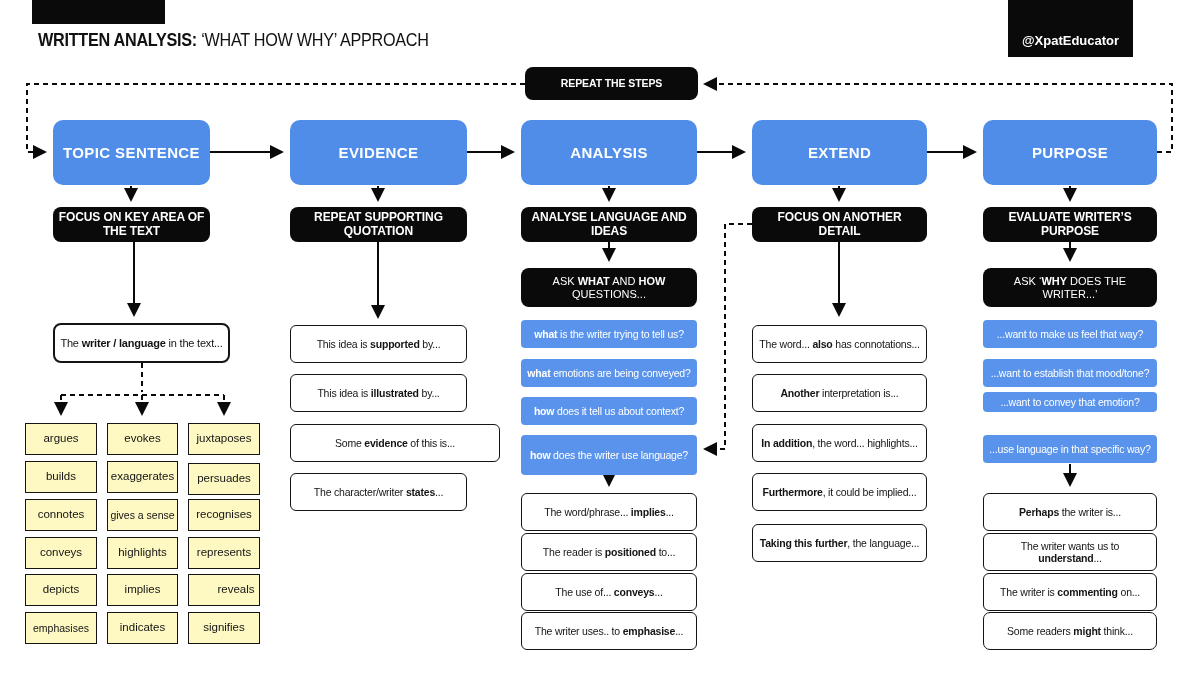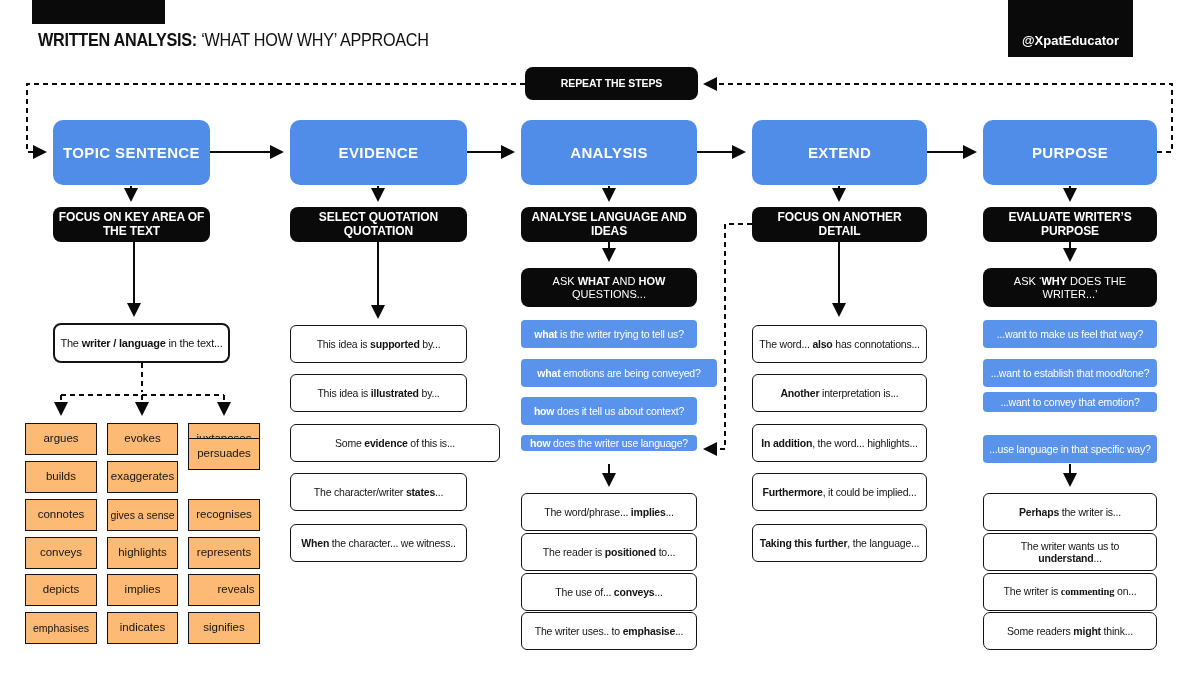--- a/index.html
+++ b/index.html
@@ -6,21 +6,21 @@
   #stage{position:relative;width:1200px;height:675px;background:#fff;overflow:hidden;
          font-family:"Liberation Sans","DejaVu Sans",sans-serif;}
   #arrows{position:absolute;left:0;top:0;z-index:0;}
   .node{position:absolute;box-sizing:border-box;display:flex;align-items:center;justify-content:center;
         text-align:center;z-index:1;line-height:1.15;}
   .hdr{background:var(--blue);color:#fff;border-radius:10px;font-weight:700;font-size:15px;letter-spacing:.4px;}
   .blk{background:var(--ink);color:#fff;border-radius:8px;font-weight:700;font-size:12px;letter-spacing:-.1px;padding:2px 4px;}
   .blk2{background:var(--ink);color:#fff;border-radius:8px;font-size:11px;padding:2px 4px;}
   .q{background:var(--blue-soft);color:#fff;border-radius:4px;font-size:10.5px;letter-spacing:-.2px;padding:2px 4px;}
   .ph{background:#fff;border:1.7px solid #141414;border-radius:6px;color:#141414;font-size:10.5px;letter-spacing:-.2px;padding:18px 4px;}
-  .word{background:#fdba74;border:1.7px solid #141414;border-radius:0;color:#141414;font-size:11.5px;}
+  .word{background:#fef9c3;border:1.7px solid #141414;border-radius:0;color:#141414;font-size:11.5px;}
   .bar{background:var(--ink);}
   #title{position:absolute;left:38px;top:30px;font-size:18px;letter-spacing:-.3px;color:#111;
          transform:scaleX(.9);transform-origin:left center;white-space:nowrap;z-index:1;}
   #title .lead{font-weight:700;}
   #credit{position:absolute;left:1008px;top:0;width:125px;height:57px;background:var(--ink);color:#fff;
           display:flex;align-items:flex-end;justify-content:center;padding-bottom:9px;box-sizing:border-box;
           font-weight:700;font-size:13px;z-index:1;}
 </style>
 </head>
 <body>
@@ -81,42 +81,42 @@
 
   <div class="node blk" style="left:525px;top:67px;width:173px;height:33px;font-size:10.5px;">REPEAT THE STEPS</div>
 
   <div class="node hdr" style="left:53px;top:120px;width:157px;height:65px;text-align:center;">TOPIC SENTENCE</div>
   <div class="node hdr" style="left:290px;top:120px;width:177px;height:65px;">EVIDENCE</div>
   <div class="node hdr" style="left:521px;top:120px;width:176px;height:65px;">ANALYSIS</div>
   <div class="node hdr" style="left:752px;top:120px;width:175px;height:65px;">EXTEND</div>
   <div class="node hdr" style="left:983px;top:120px;width:174px;height:65px;">PURPOSE</div>
 
   <div class="node blk" style="left:53px;top:207px;width:157px;height:35px;">FOCUS ON KEY AREA OF THE TEXT</div>
-  <div class="node blk" style="left:290px;top:207px;width:177px;height:35px;">SELECT QUOTATION QUOTATION</div>
+  <div class="node blk" style="left:290px;top:207px;width:177px;height:35px;">REPEAT SUPPORTING QUOTATION</div>
   <div class="node blk" style="left:521px;top:207px;width:176px;height:35px;">ANALYSE LANGUAGE AND IDEAS</div>
   <div class="node blk" style="left:752px;top:207px;width:175px;height:35px;">FOCUS ON ANOTHER DETAIL</div>
   <div class="node blk" style="left:983px;top:207px;width:174px;height:35px;">EVALUATE WRITER’S PURPOSE</div>
 
   <div class="node blk2" style="left:521px;top:268px;width:176px;height:39px;">
       <span><span>ASK </span><span style="font-weight: 700;">WHAT</span><span> AND </span><span style="font-weight: 700;">HOW</span><span> QUESTIONS...</span></span>
     </div>
   <div class="node blk2" style="left:983px;top:268px;width:174px;height:39px;">
       <span><span>ASK ‘</span><span style="font-weight: 700;">WHY</span><span> DOES THE WRITER...’</span></span>
     </div>
 
   <div class="node ph" style="left:53px;top:323px;width:177px;height:40px;border-radius:8px;border-width:2px;font-size:11px;">
       <span><span>The </span><span style="font-weight: 700;">writer / language</span><span> in the text...</span></span>
     </div>
 
   <div class="node word" style="left:25px;top:423px;width:72px;height:32px;">argues</div>
   <div class="node word" style="left:107px;top:423px;width:71px;height:32px;">evokes</div>
   <div class="node word" style="left:188px;top:423px;width:72px;height:32px;">juxtaposes</div>
   <div class="node word" style="left:25px;top:461px;width:72px;height:32px;">builds</div>
   <div class="node word" style="left:107px;top:461px;width:71px;height:32px;">exaggerates</div>
-  <div class="node word" style="left:188px;top:438px;width:72px;height:32px;text-align:right;">persuades</div>
+  <div class="node word" style="left:188px;top:463px;width:72px;height:32px;text-align:right;">persuades</div>
   <div class="node word" style="left:25px;top:499px;width:72px;height:32px;">connotes</div>
   <div class="node word" style="left:107px;top:499px;width:71px;height:32px;font-size:10.5px;">gives a sense</div>
   <div class="node word" style="left:188px;top:499px;width:72px;height:32px;">recognises</div>
   <div class="node word" style="left:25px;top:537px;width:72px;height:32px;">conveys</div>
   <div class="node word" style="left:107px;top:537px;width:71px;height:32px;">highlights</div>
   <div class="node word" style="left:188px;top:537px;width:72px;height:32px;">represents</div>
   <div class="node word" style="left:25px;top:574px;width:72px;height:32px;">depicts</div>
   <div class="node word" style="left:107px;top:574px;width:71px;height:32px;">implies</div>
   <div class="node word" style="left:188px;top:574px;width:72px;height:32px;padding-left:24px;">reveals</div>
   <div class="node word" style="left:25px;top:612px;width:72px;height:32px;font-size:10.5px;">emphasises</div>
@@ -128,34 +128,31 @@
     </div>
   <div class="node ph" style="left:290px;top:374px;width:177px;height:36px;">
       <span><span>This idea is </span><span style="font-weight: 700;">illustrated</span><span> by...</span></span>
     </div>
   <div class="node ph" style="left:290px;top:424px;width:210px;height:36px;">
       <span><span>Some </span><span style="font-weight: 700;">evidence</span><span> of this is...</span></span>
     </div>
   <div class="node ph" style="left:290px;top:473px;width:177px;height:36px;">
       <span><span>The character/writer </span><span style="font-weight: 700;">states</span><span>...</span></span>
     </div>
-  <div class="node ph" style="left:290px;top:524px;width:177px;height:36px;">
-      <span><span style="font-weight: 700;">When</span><span> the character... we witness..</span></span>
-    </div>
 
   <div class="node q" style="left:521px;top:320px;width:176px;height:28px;">
       <span><span style="font-weight: 700;">what</span><span> is the writer trying to tell us?</span></span>
     </div>
-  <div class="node q" style="left:521px;top:359px;width:196px;height:28px;">
+  <div class="node q" style="left:521px;top:359px;width:176px;height:28px;">
       <span><span style="font-weight: 700;">what</span><span> emotions are being conveyed?</span></span>
     </div>
   <div class="node q" style="left:521px;top:397px;width:176px;height:28px;">
       <span><span style="font-weight: 700;">how</span><span> does it tell us about context?</span></span>
     </div>
-  <div class="node q" style="left:521px;top:435px;width:176px;height:16px;justify-content:center;">
+  <div class="node q" style="left:521px;top:435px;width:176px;height:40px;justify-content:center;">
       <span><span style="font-weight: 700;">how</span><span> does the writer use language?</span></span>
     </div>
   <div class="node ph" style="left:521px;top:493px;width:176px;height:30px;">
       <span><span>The word/phrase... </span><span style="font-weight: 700;">implies</span><span>...</span></span>
     </div>
   <div class="node ph" style="left:521px;top:533px;width:176px;height:30px;">
       <span><span>The reader is </span><span style="font-weight: 700;">positioned</span><span> to...</span></span>
     </div>
   <div class="node ph" style="left:521px;top:573px;width:176px;height:30px;">
       <span><span>The use of... </span><span style="font-weight: 700;">conveys</span><span>...</span></span>
@@ -184,19 +181,19 @@
   <div class="node q" style="left:983px;top:359px;width:174px;height:28px;">...want to establish that mood/tone?</div>
   <div class="node q" style="left:983px;top:392px;width:174px;height:20px;">...want to convey that emotion?</div>
   <div class="node q" style="left:983px;top:435px;width:174px;height:28px;">...use language in that specific way?</div>
   <div class="node ph" style="left:983px;top:493px;width:174px;height:30px;">
       <span><span style="font-weight: 700; margin-top: 44px;">Perhaps</span><span> the writer is...</span></span>
     </div>
   <div class="node ph" style="left:983px;top:533px;width:174px;height:30px;">
       <span><span>The writer wants us to </span><span style="font-weight: 700;">understand</span><span>...</span></span>
     </div>
   <div class="node ph" style="left:983px;top:573px;width:174px;height:30px;">
-      <span><span>The writer is </span><span style="font-weight: 700; font-family: Liberation Serif, serif;">commenting</span><span> on...</span></span>
+      <span><span>The writer is </span><span style="font-weight: 700;">commenting</span><span> on...</span></span>
     </div>
   <div class="node ph" style="left:983px;top:612px;width:174px;height:30px;border-radius:7px;">
       <span><span>Some readers </span><span style="font-weight: 700;">might</span><span> think...</span></span>
     </div>
 
 </div>
 
 </body></html>

